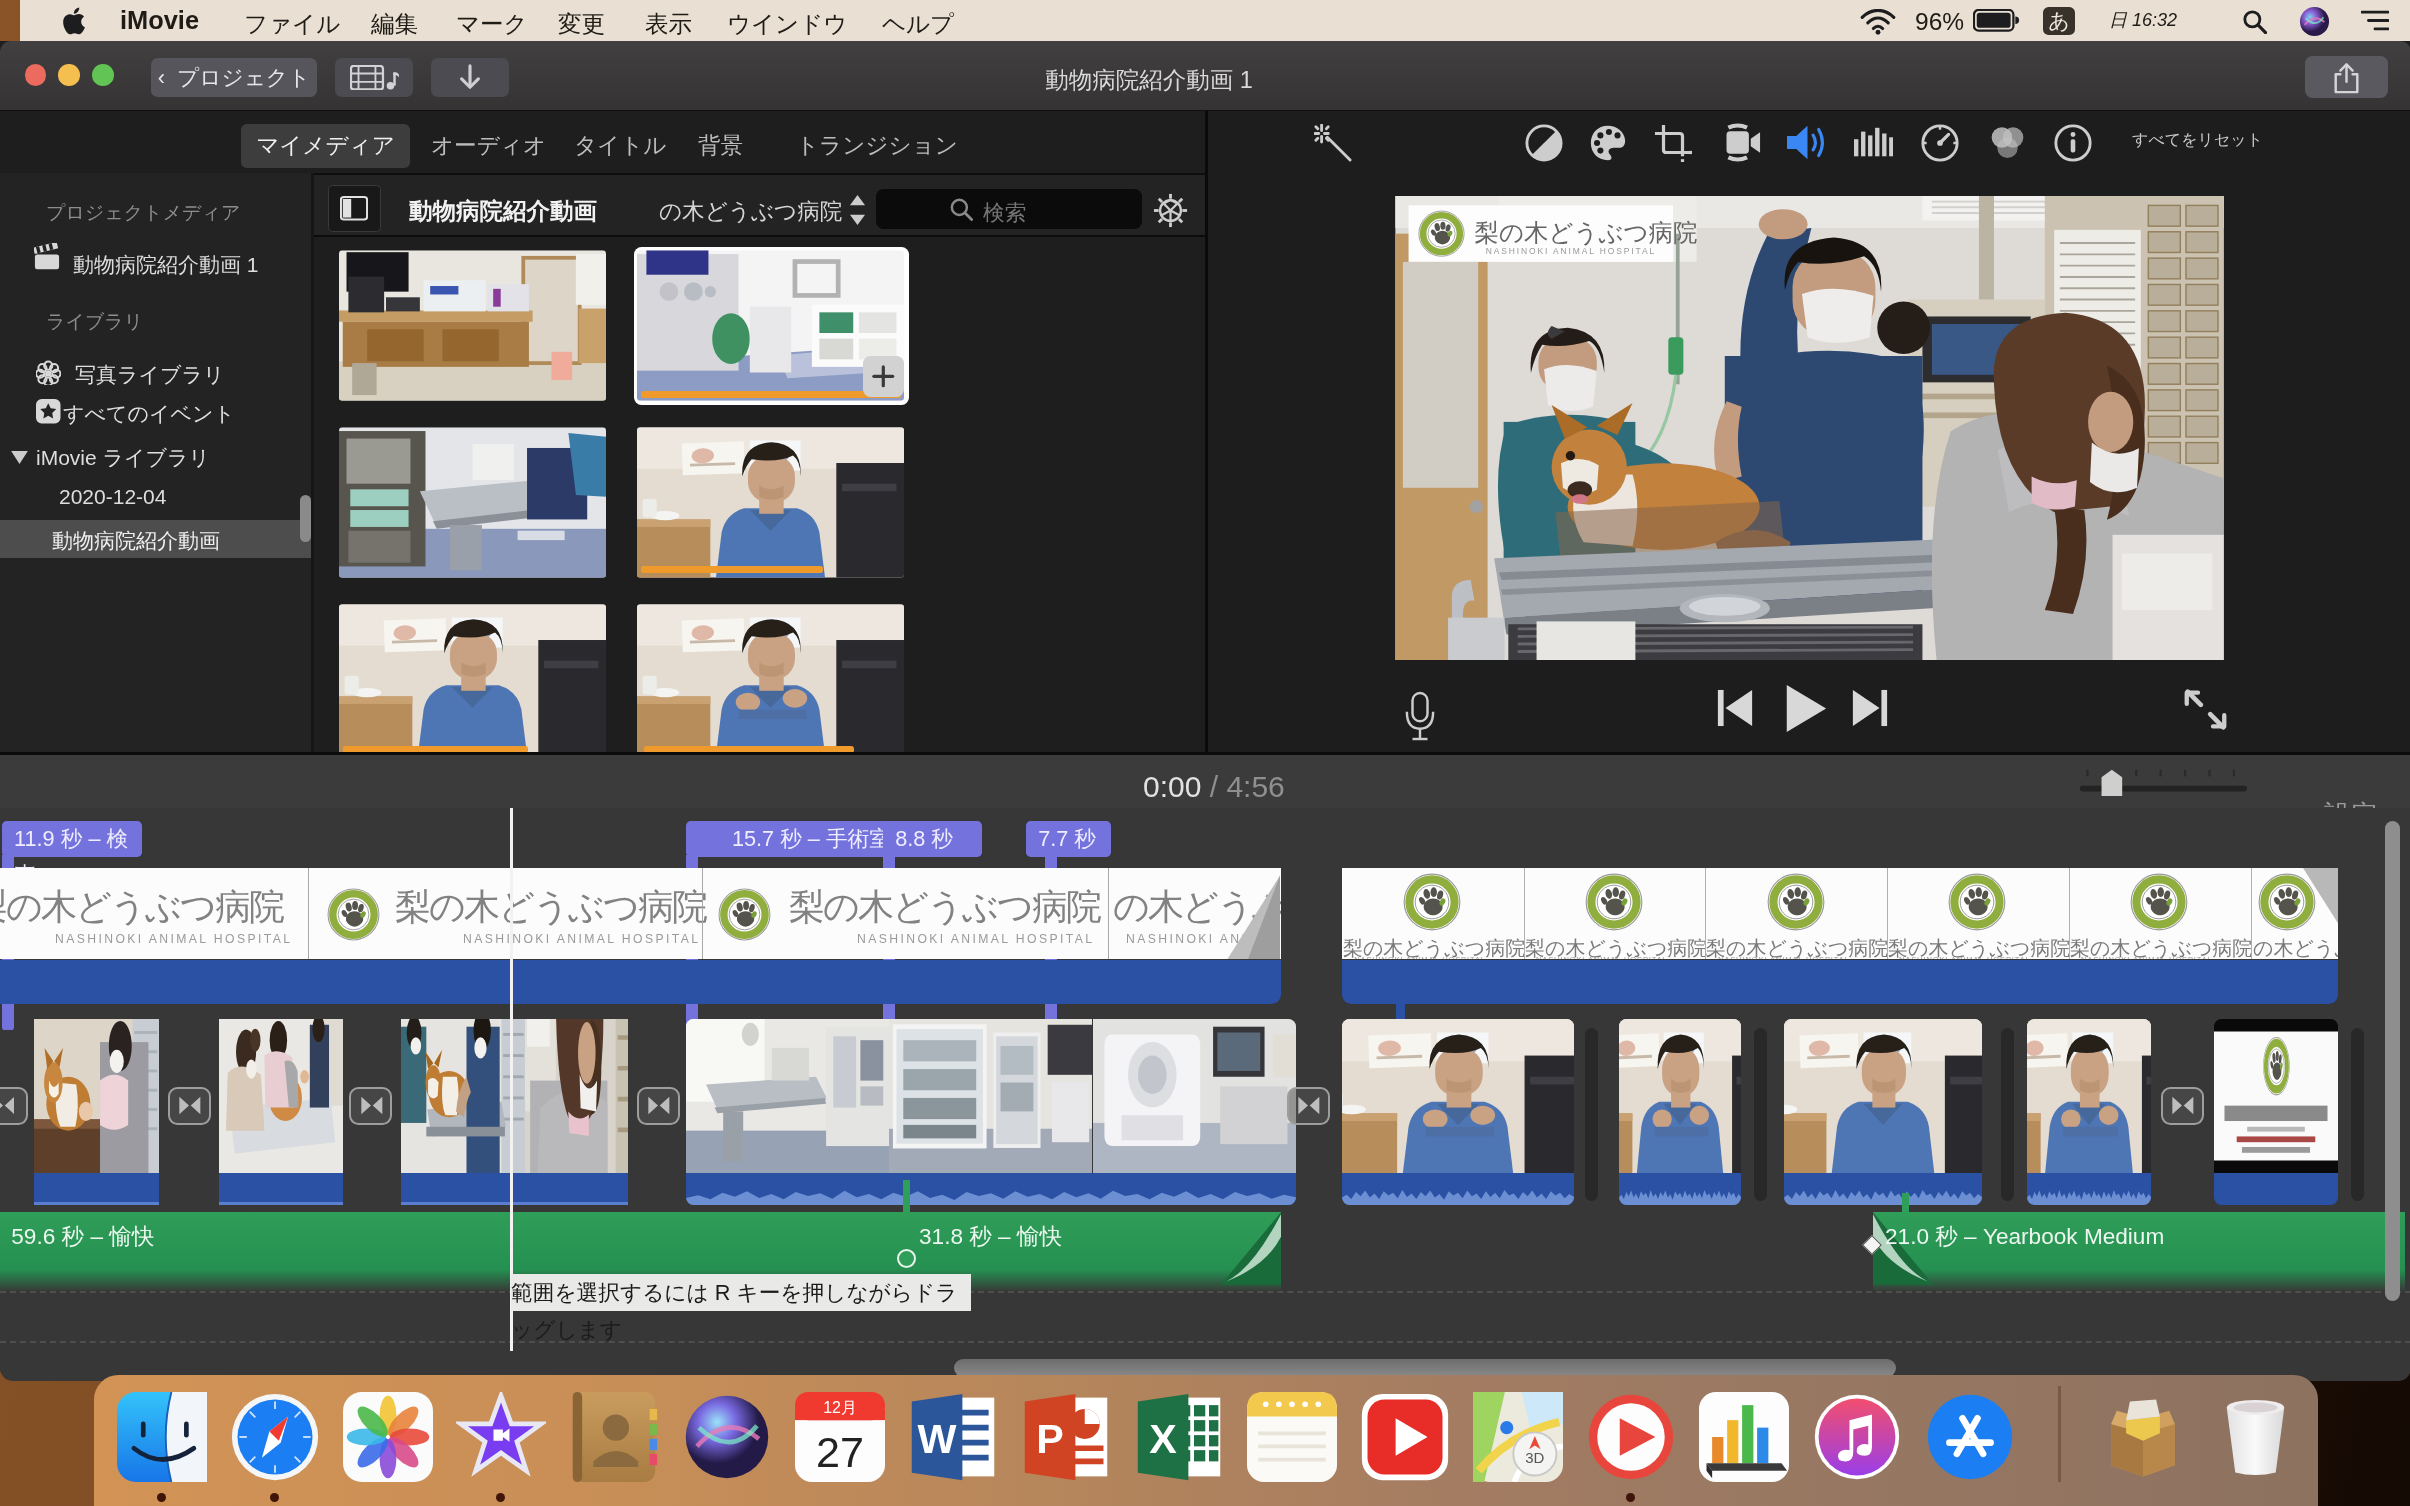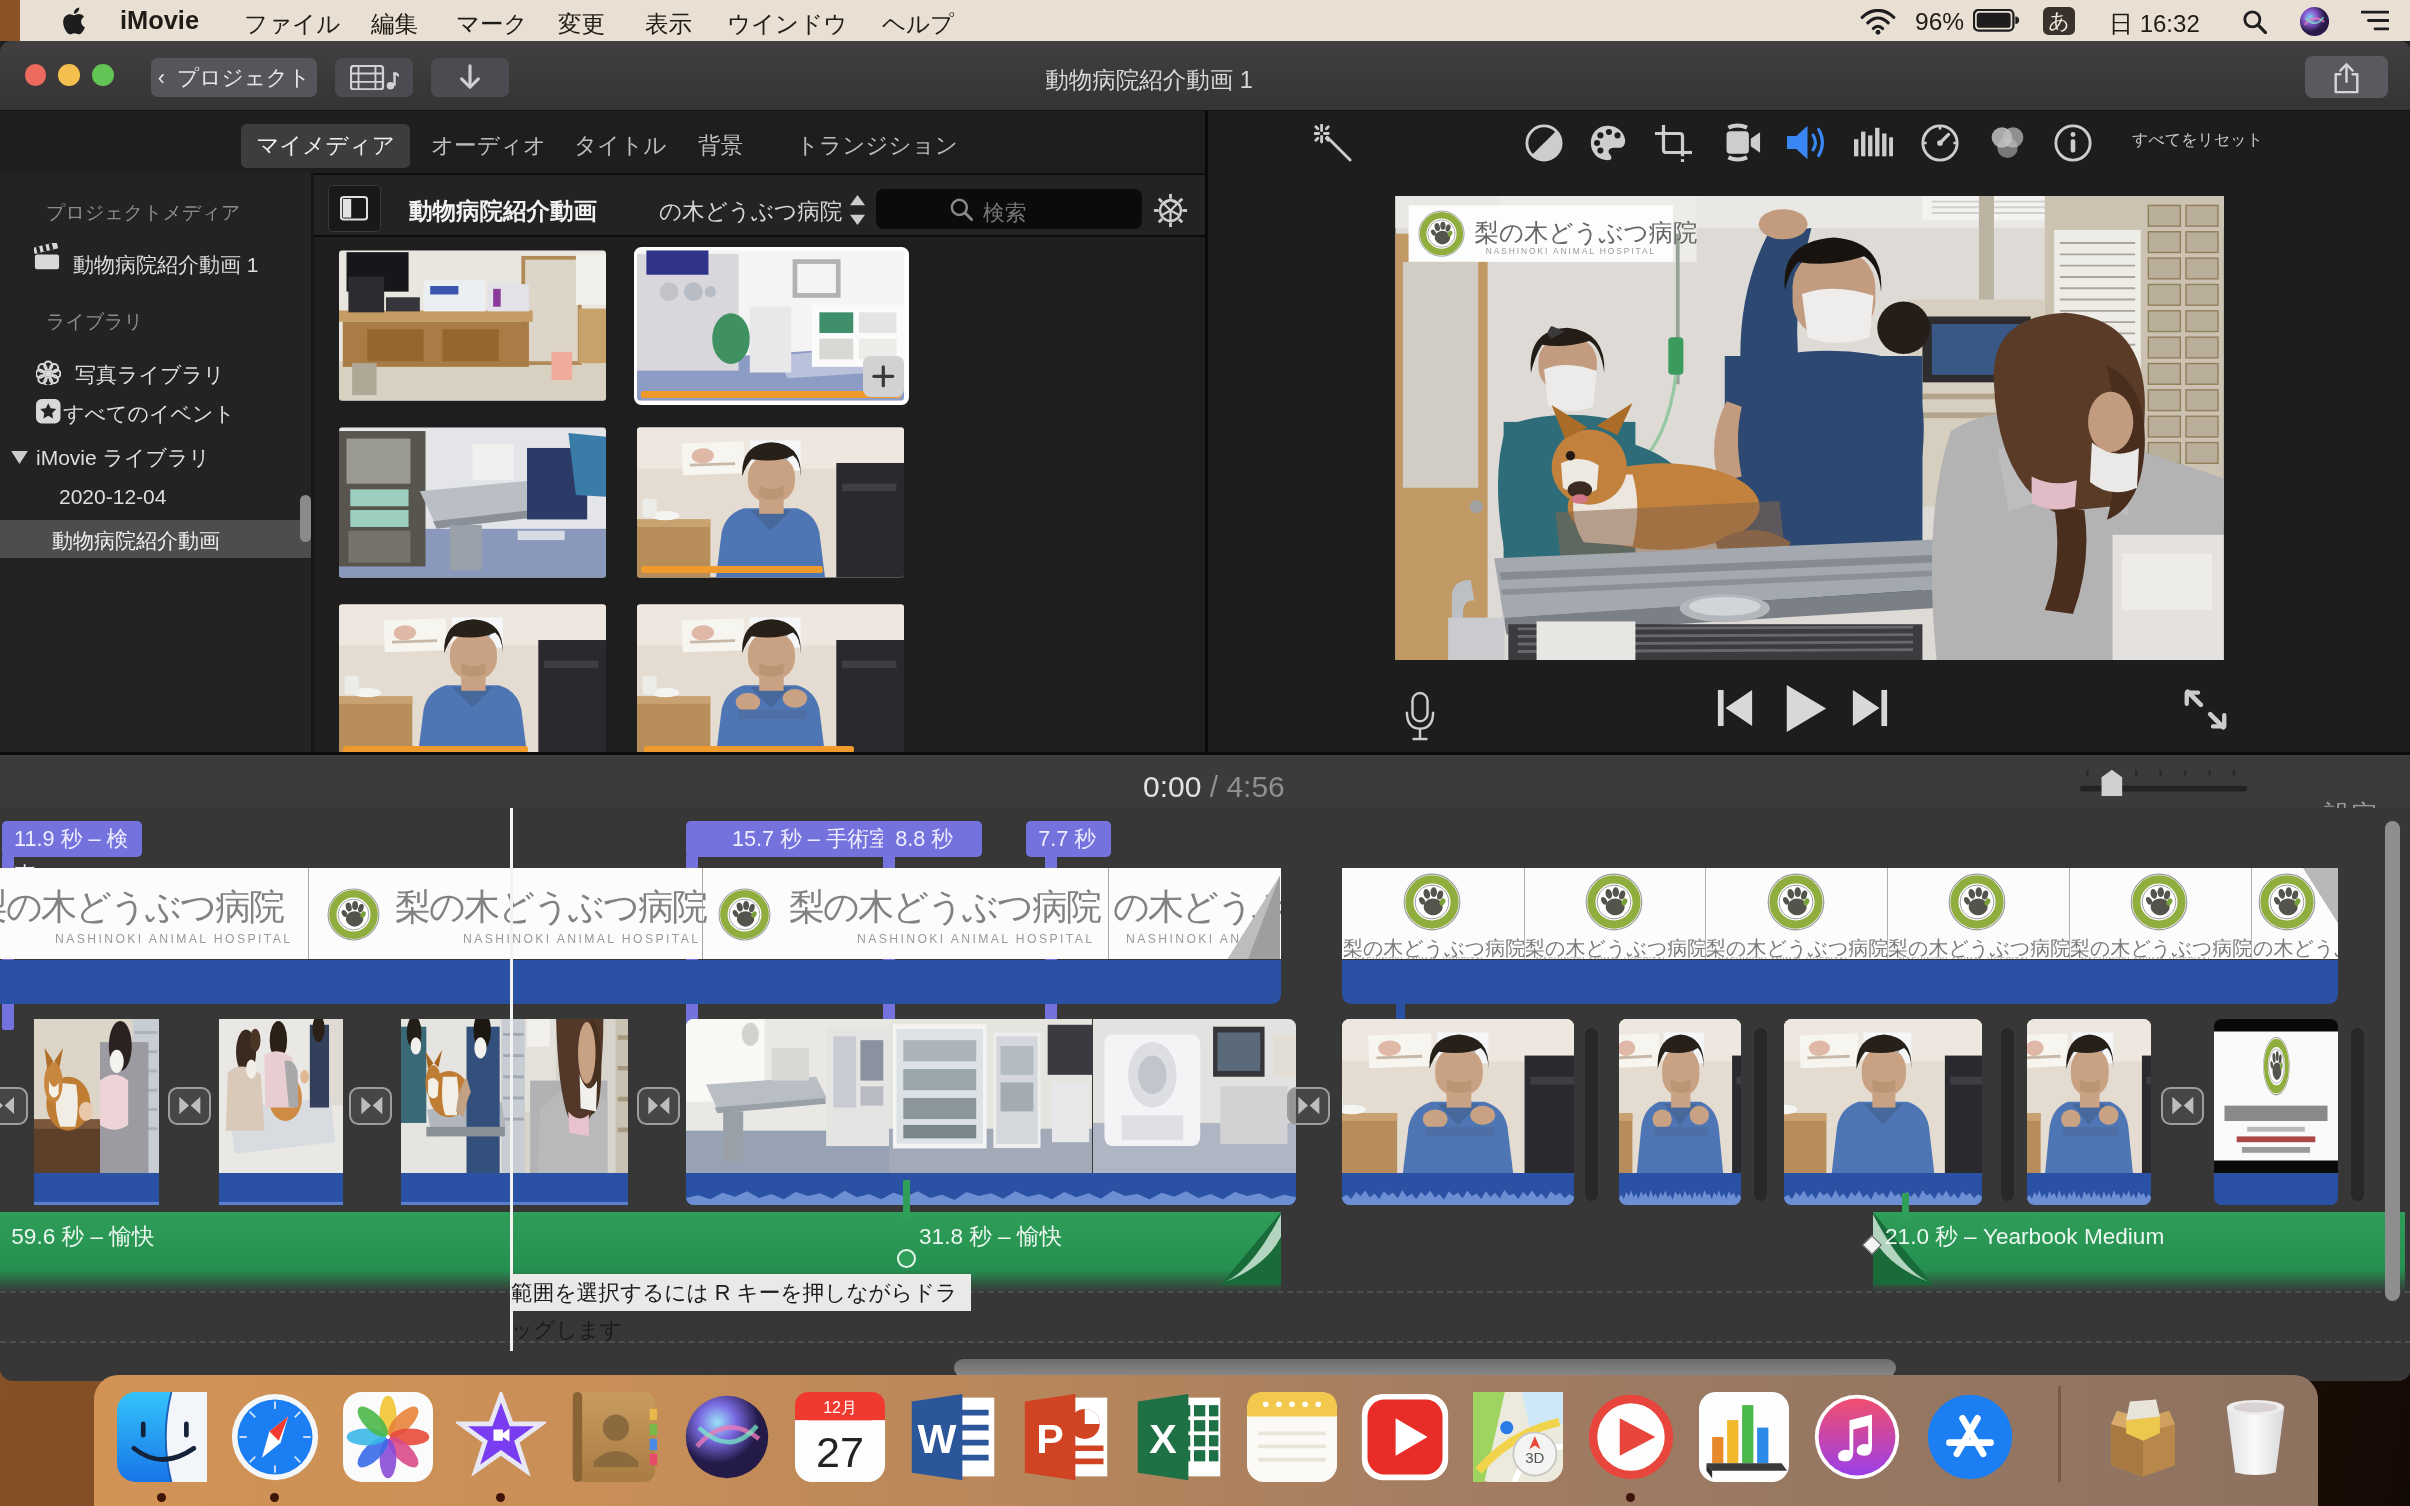--- a/index.html
+++ b/index.html
@@ -71,21 +71,21 @@
         </g>
         <circle cx="20" cy="25" r="2.6" fill="#1d1d1f"></circle>
       </svg>
   <div class="mi" style="left:1895px;font-size:24.5px;">96%</div>
   <svg class="abs" style="left:1953px;top:9.4px" width="47" height="22.6" viewBox="0 0 50 24">
         <rect x="1" y="1" width="42" height="22" rx="5" fill="none" stroke="#1d1d1f" stroke-width="2.4"></rect>
         <rect x="4" y="4" width="36" height="16" rx="3" fill="#1d1d1f"></rect>
         <path d="M45 8 v8 a4 4 0 0 0 0-8z" fill="#1d1d1f"></path>
       </svg>
   <div class="abs" style="left:2023px;top:6.6px;width:32px;height:28px;background:#38322a;border-radius:5.6px;color:#efe9e0;font-size:21px;text-align:center;line-height:28px;">あ</div>
-  <div class="mi" style="left:2089px;font-size:24px;">日 16:32</div>
+  <div class="mi" style="left:2089px;font-size:18px;font-style:italic;">日 16:32</div>
   <svg class="abs" style="left:2222px;top:8.5px" width="25.4" height="25.4" viewBox="0 0 27 27">
         <circle cx="11" cy="11" r="8" fill="none" stroke="#1d1d1f" stroke-width="3"></circle>
         <line x1="17" y1="17" x2="25" y2="25" stroke="#1d1d1f" stroke-width="3.4" stroke-linecap="round"></line>
       </svg>
   <svg class="abs" style="left:2279px;top:5.6px" width="31" height="31" viewBox="0 0 33 33">
         <defs>
           <radialGradient id="siri" cx="35%" cy="35%">
             <stop offset="0%" stop-color="#7ad4f2"></stop>
             <stop offset="45%" stop-color="#8a5ad2"></stop>
             <stop offset="100%" stop-color="#2a1a4a"></stop>

